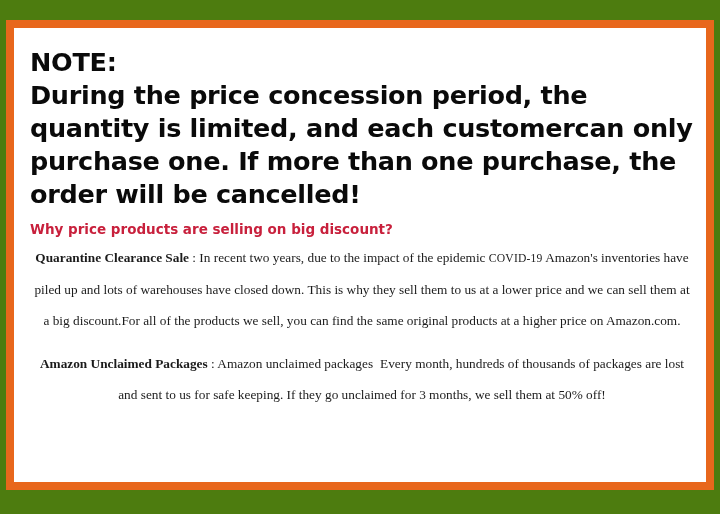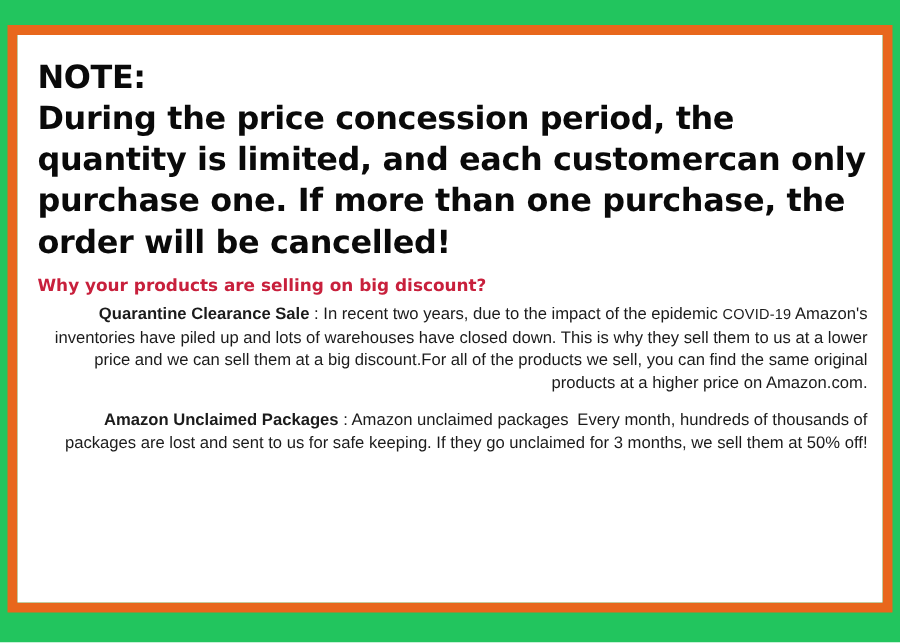--- a/index.html
+++ b/index.html
@@ -11,21 +11,21 @@
     height: 514px;
     background: #ffffff;
     font-family: "Liberation Sans", sans-serif;
     overflow: hidden;
   }
 
   .page {
     position: relative;
     width: 720px;
     height: 514px;
-    background: #22c55e;
+    background: #4d7c0f;
     box-sizing: border-box;
   }
 
   
   .note-box {
     position: absolute;
     left: 6px;
     top: 20px;
     width: 708px;
     height: 470px;
@@ -60,25 +60,25 @@
     font-family: "DejaVu Sans", sans-serif;
     font-weight: bold;
     font-size: 13.5px;
     line-height: 24px;
     margin: 4px 0 1px 0;
   }
 
   
   .body-copy {
     color: #1b1b1b;
-    font-family: Liberation Sans, sans-serif;
+    font-family: Liberation Serif, serif;
     font-size: 13.3px;
-    line-height: 18px;
+    line-height: 31px;
     margin: 0;
-    text-align: right;
+    text-align: center;
     white-space: normal;
   }
 
   .body-copy .lead {
     font-weight: bold;
   }
 
   .body-copy .colon {
     font-weight: normal;
   }
@@ -101,21 +101,21 @@
 <body>
 
 <div class="page">
 
   <div class="note-box">
     <div class="note-inner">
 
       <div class="headline"><span>NOTE:</span>
 <span>During the price concession period, the quantity is limited, and each customercan only purchase one. If more than one purchase, the order will be cancelled!</span></div>
 
-      <div class="sub-heading">Why your products are selling on big discount?</div>
+      <div class="sub-heading">Why price products are selling on big discount?</div>
 
       <div class="body-copy para"><span class="lead">Quarantine Clearance Sale</span><span class="colon"> : </span><span>In recent two years, due to the impact of the epidemic </span><span class="smallcaps">COVID-19</span><span> Amazon's inventories have piled up and lots of warehouses have closed down. This is why they sell them to us at a lower price and we can sell them at a big discount.For all of the products we sell, you can find the same original products at a higher price on Amazon.com.</span></div>
 
       <div class="body-copy para"><span class="lead">Amazon Unclaimed Packages</span><span class="colon"> : </span><span>Amazon unclaimed packages</span><span class="gap"></span><span>Every month, hundreds of thousands of packages are lost and sent to us for safe keeping. If they go unclaimed for 3 months, we sell them at 50% off!</span></div>
 
     </div>
   </div>
 
 </div>
 

